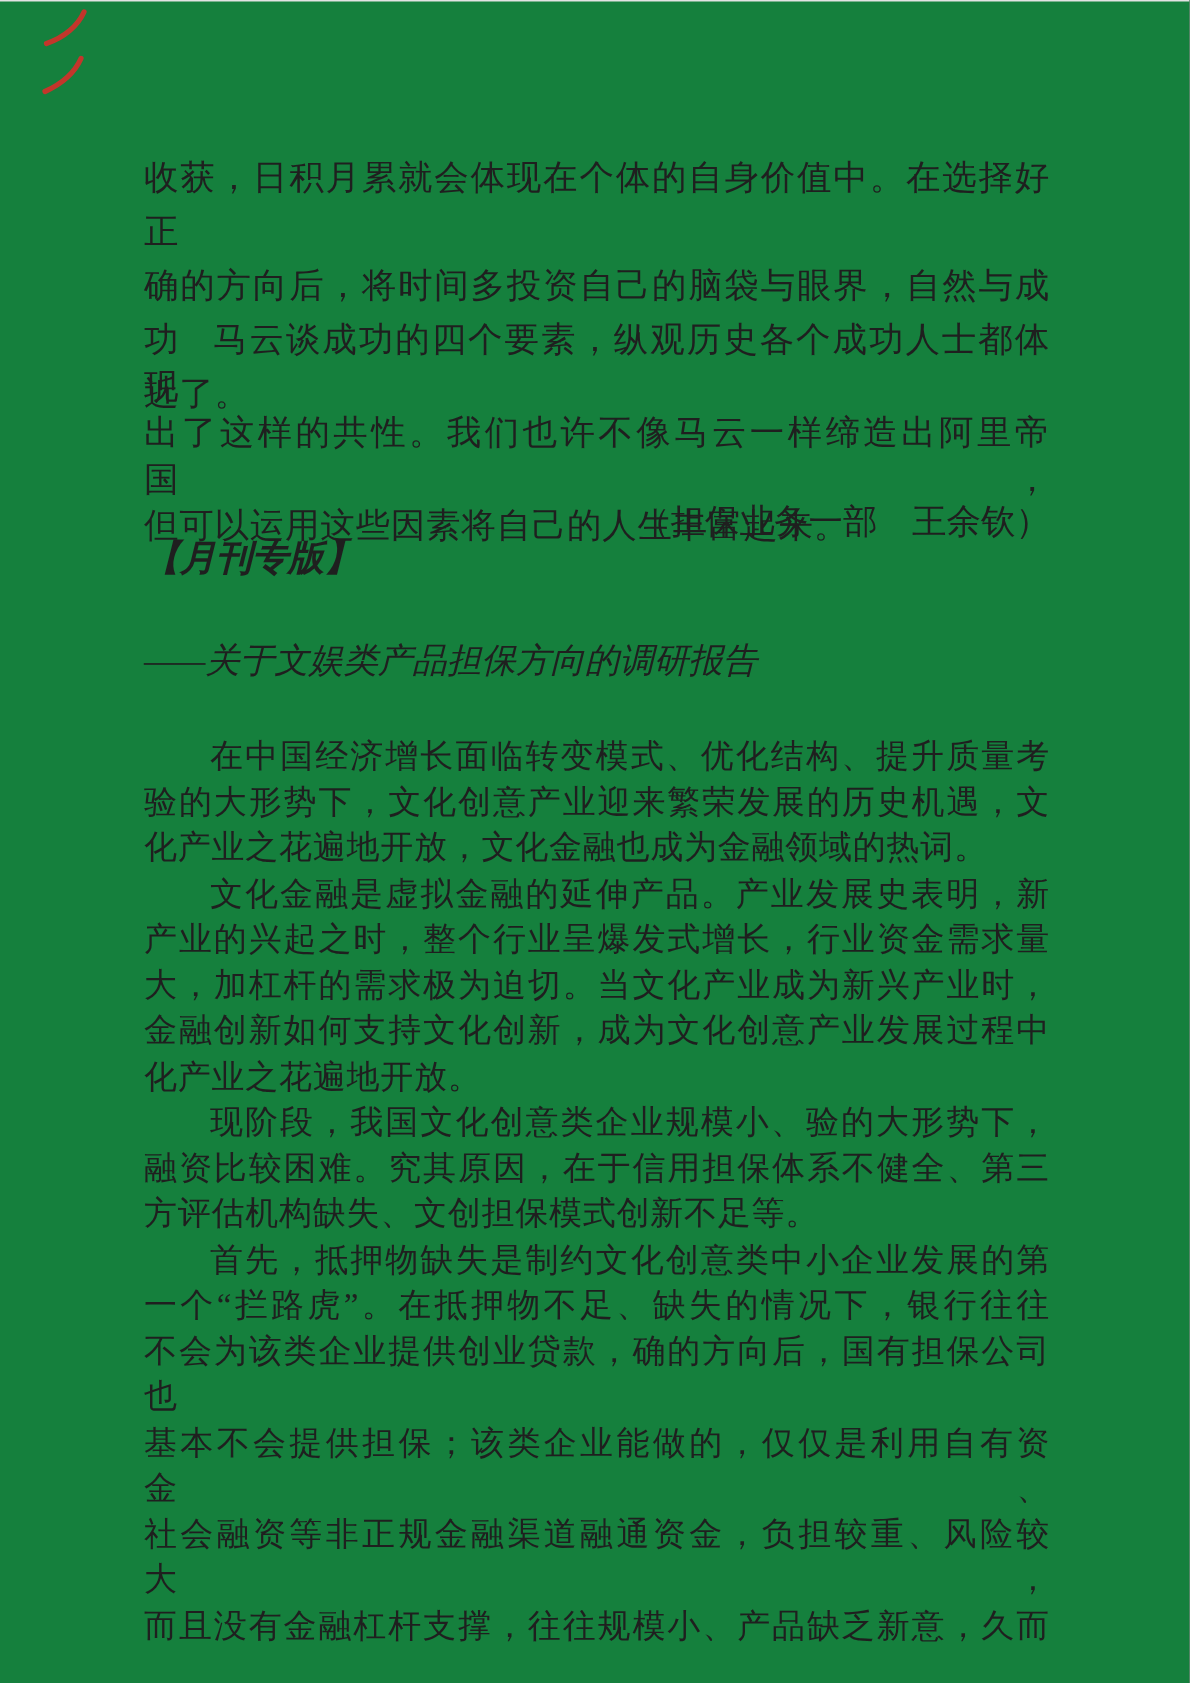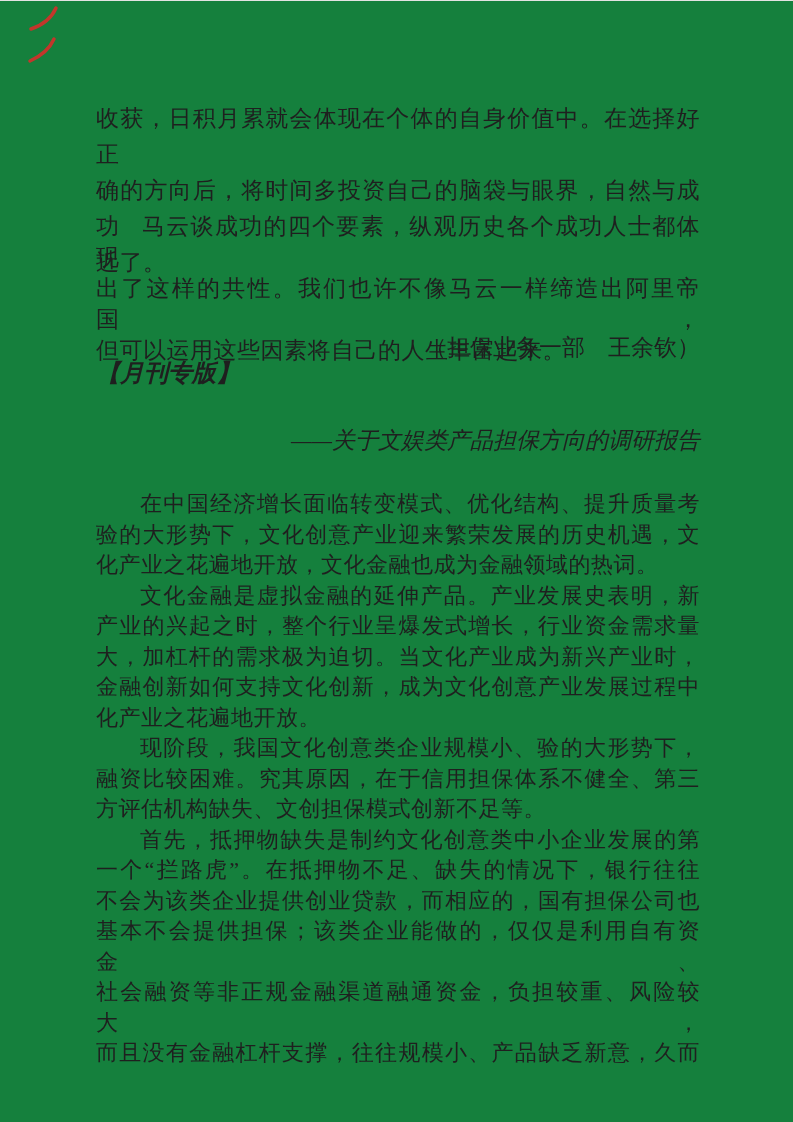--- a/index.html
+++ b/index.html
@@ -46,21 +46,21 @@
     line-height: 36px;
     text-align: center;
     font-family: "Liberation Sans", "DejaVu Sans", sans-serif;
     font-weight: 600;
     letter-spacing: -1px;
   }
   .subtitle {
     top: 424px;
     font-size: 23px;
     line-height: 32px;
-    text-align: right;
+    text-align: left;
     font-style: italic;
     font-weight: 500;
   }
   .article { top: 488px; font-size: 22px; line-height: 30.5px; }
   .pagenum {
     position: absolute;
     top: 1036px;
     left: 0;
     width: 100%;
     text-align: right;
@@ -112,21 +112,21 @@
     <div class="ln j">产业的兴起之时，整个行业呈爆发式增长，行业资金需求量</div>
     <div class="ln j">大，加杠杆的需求极为迫切。当文化产业成为新兴产业时，</div>
     <div class="ln j">金融创新如何支持文化创新，成为文化创意产业发展过程中</div>
     <div class="ln">化产业之花遍地开放。</div>
 
     <div class="ln j ind">现阶段，我国文化创意类企业规模小、验的大形势下，</div>
     <div class="ln j">融资比较困难。究其原因，在于信用担保体系不健全、第三</div>
     <div class="ln">方评估机构缺失、文创担保模式创新不足等。</div>
     <div class="ln j ind">首先，抵押物缺失是制约文化创意类中小企业发展的第</div>
     <div class="ln j">一个“拦路虎”。在抵押物不足、缺失的情况下，银行往往</div>
-    <div class="ln j">不会为该类企业提供创业贷款，而相应的，国有担保公司也</div>
+    <div class="ln j">不会为该类企业提供创业贷款，确的方向后，国有担保公司也</div>
     <div class="ln j">基本不会提供担保；该类企业能做的，仅仅是利用自有资金、</div>
     <div class="ln j">社会融资等非正规金融渠道融通资金，负担较重、风险较大，</div>
     <div class="ln j">而且没有金融杠杆支撑，往往规模小、产品缺乏新意，久而</div>
   </div>
 
   <div class="pagenum">20</div>
 
 </div>
 
 </body></html>

